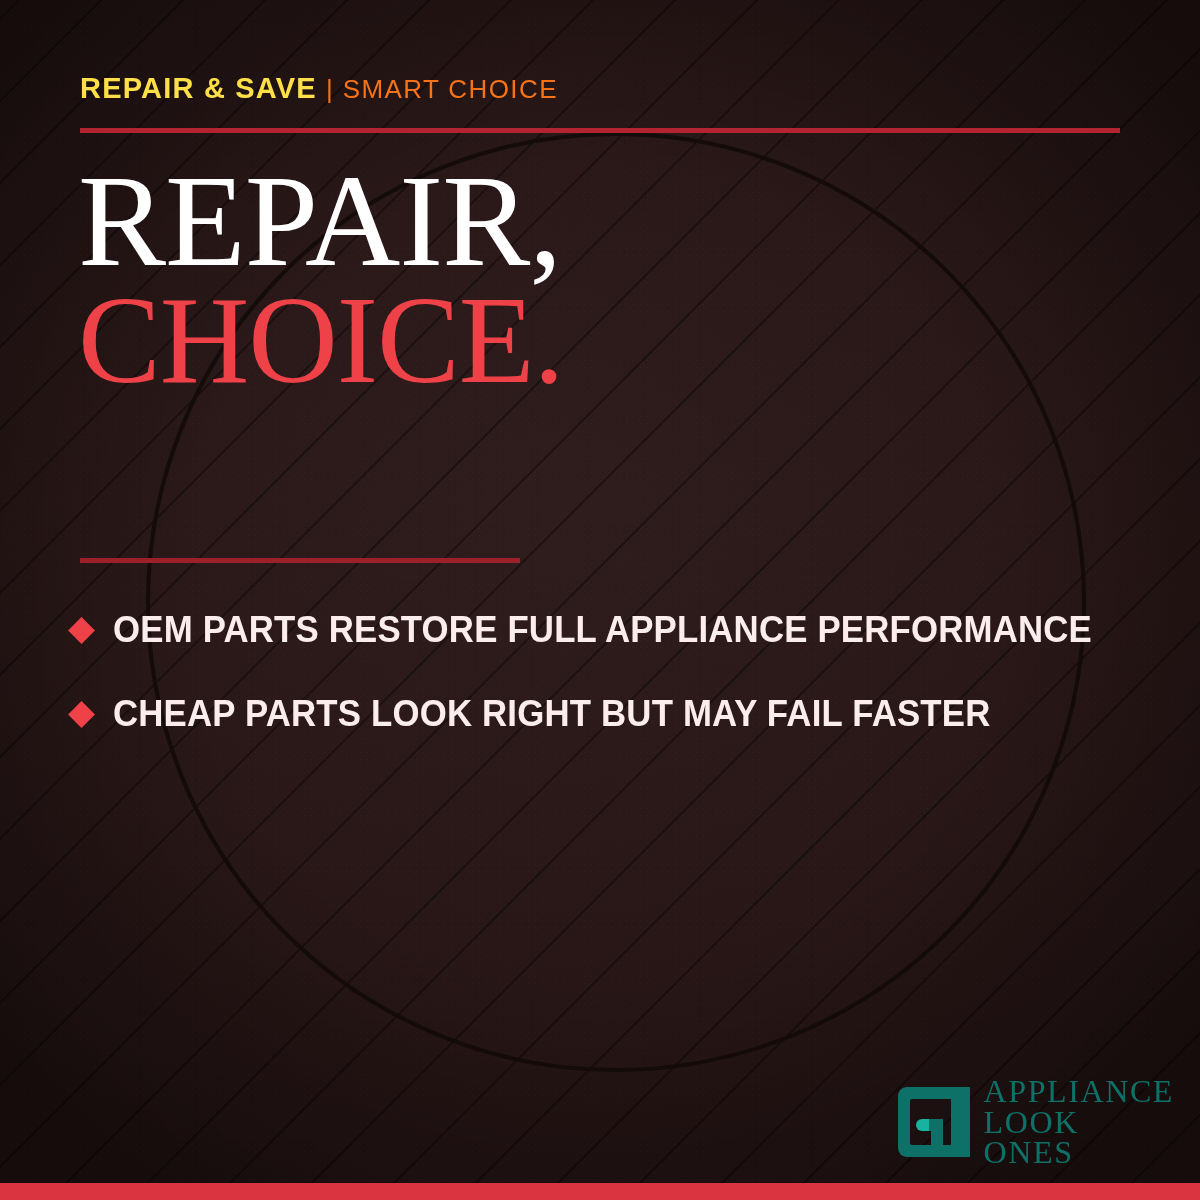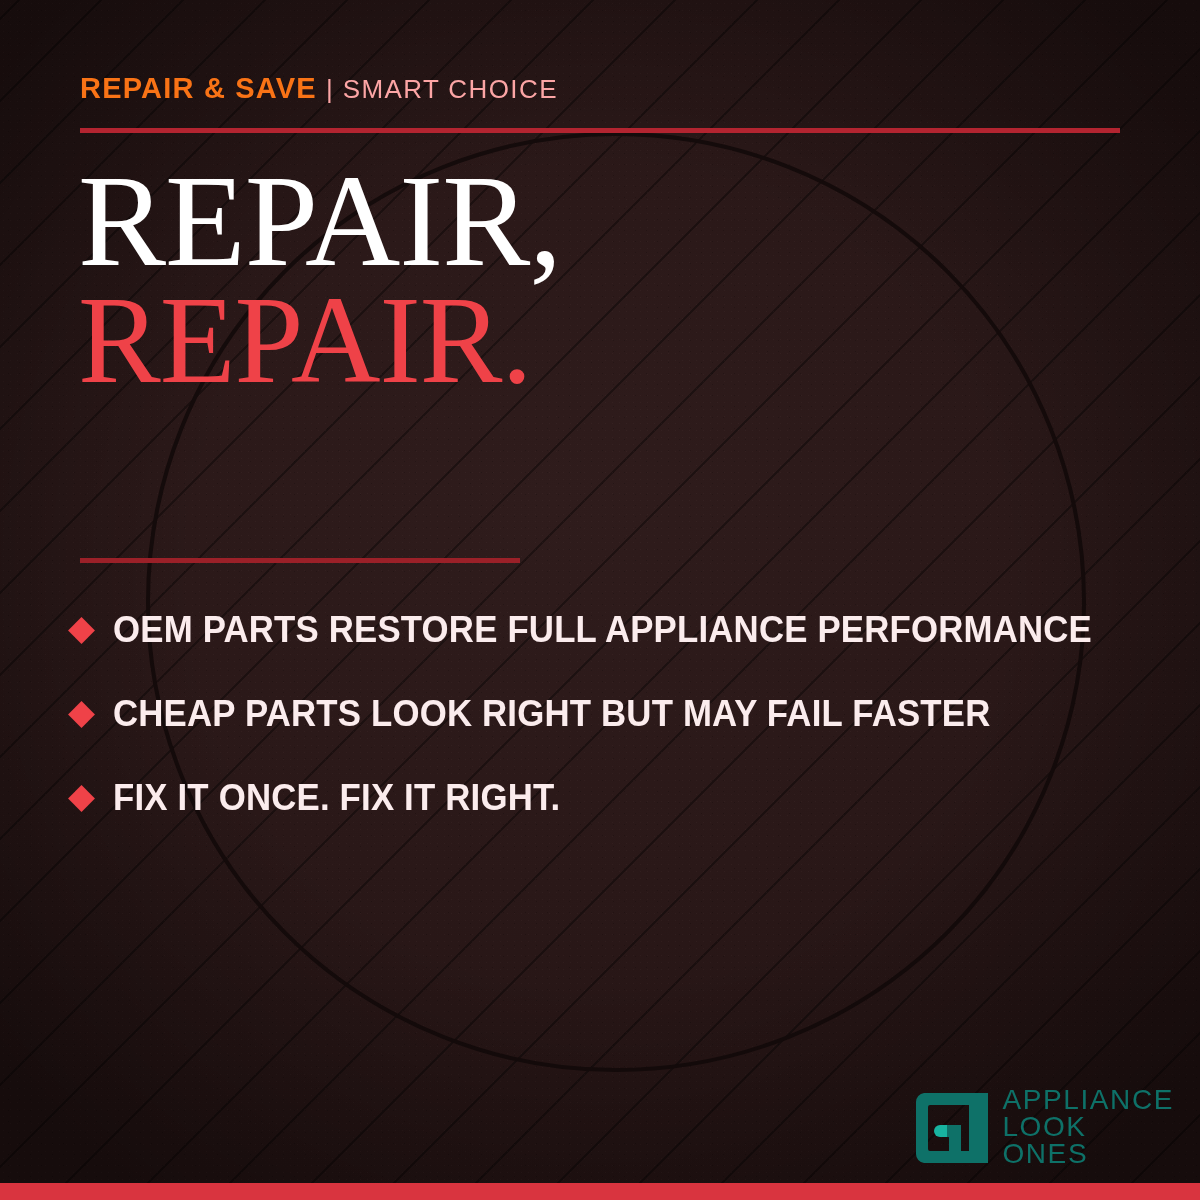--- a/index.html
+++ b/index.html
@@ -72,27 +72,27 @@
     position: absolute;
     left: 80px;
     top: 74px;
     white-space: nowrap;
     line-height: 1;
   }
   .eyebrow-main {
     font-size: 29px;
     font-weight: bold;
     letter-spacing: 1.2px;
-    color: #f97316;
+    color: #fde047;
   }
   .eyebrow-sub {
     font-size: 26px;
     font-weight: normal;
     letter-spacing: 1.4px;
-    color: #fca5a5;
+    color: #f97316;
     margin-left: 9px;
   }
   .rule-top {
     position: absolute;
     left: 80px;
     top: 128px;
     width: 1040px;
     height: 5px;
     background: #b32430;
   }
@@ -159,23 +159,23 @@
     display: flex;
     align-items: center;
     gap: 12px;
   }
   .logo-mark {
     width: 76px;
     height: 74px;
     flex: 0 0 auto;
   }
   .logo-words {
-    font-family: Liberation Sans, sans-serif;
+    font-family: Liberation Serif, serif;
     color: #0e7168;
-    font-size: 28px;
+    font-size: 32px;
     line-height: 0.96;
     letter-spacing: 1.6px;
     font-weight: normal;
   }
   .logo-words div { display: block; }
 
   .bottom-bar {
     position: absolute;
     left: 0;
     right: 0;
@@ -198,37 +198,33 @@
   <div class="content">
 
     <div class="eyebrow">
       <span class="eyebrow-main">REPAIR &amp; SAVE</span><span class="eyebrow-sub">| SMART CHOICE</span>
     </div>
 
     <div class="rule-top"></div>
 
     <div class="headline">
       <span class="hl-1">REPAIR,</span>
-      <span class="hl-3">REPAIR.</span>
+      <span class="hl-3">CHOICE.</span>
     </div>
 
     <div class="rule-mid"></div>
 
     <div class="bullets">
       <div class="bullet-row">
         <span class="diamond"></span>
         <span class="bullet-text">OEM PARTS RESTORE FULL APPLIANCE PERFORMANCE</span>
       </div>
       <div class="bullet-row">
         <span class="diamond"></span>
         <span class="bullet-text">CHEAP PARTS LOOK RIGHT BUT MAY FAIL FASTER</span>
-      </div>
-      <div class="bullet-row">
-        <span class="diamond"></span>
-        <span class="bullet-text">FIX IT ONCE. FIX IT RIGHT.</span>
       </div>
     </div>
 
     <div class="logo">
       <svg class="logo-mark" viewBox="0 0 76 74">
         <path d="M47 2 H10 A9 9 0 0 0 2 11 V63 A9 9 0 0 0 10 72 H47 V34 H33 V46 H35 V60 H16 A2 2 0 0 1 14 58 V16 A2 2 0 0 1 16 14 H47 Z" fill="#0e7168"></path>
         <rect x="55" y="2" width="19" height="70" fill="#0e7168"></rect>
         <path d="M47 2 H74 V14 H47 Z" fill="#0e7168"></path>
         <path d="M47 60 H74 V72 H47 Z" fill="#0e7168"></path>
         <path d="M33 34 H26 A6 6 0 0 0 26 46 H33 Z" fill="#18b3a0"></path>

